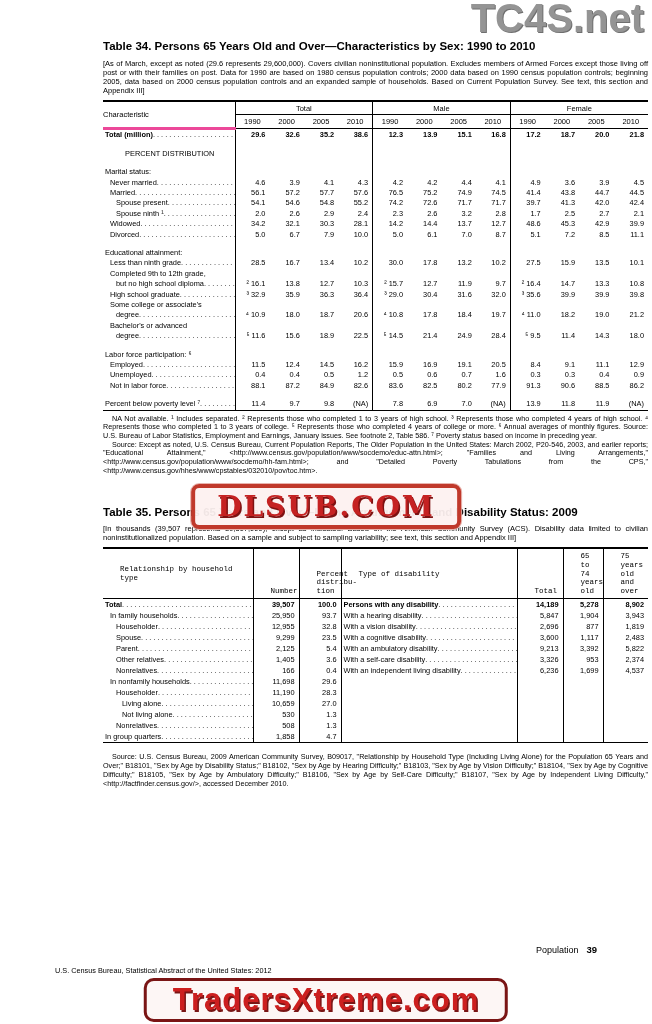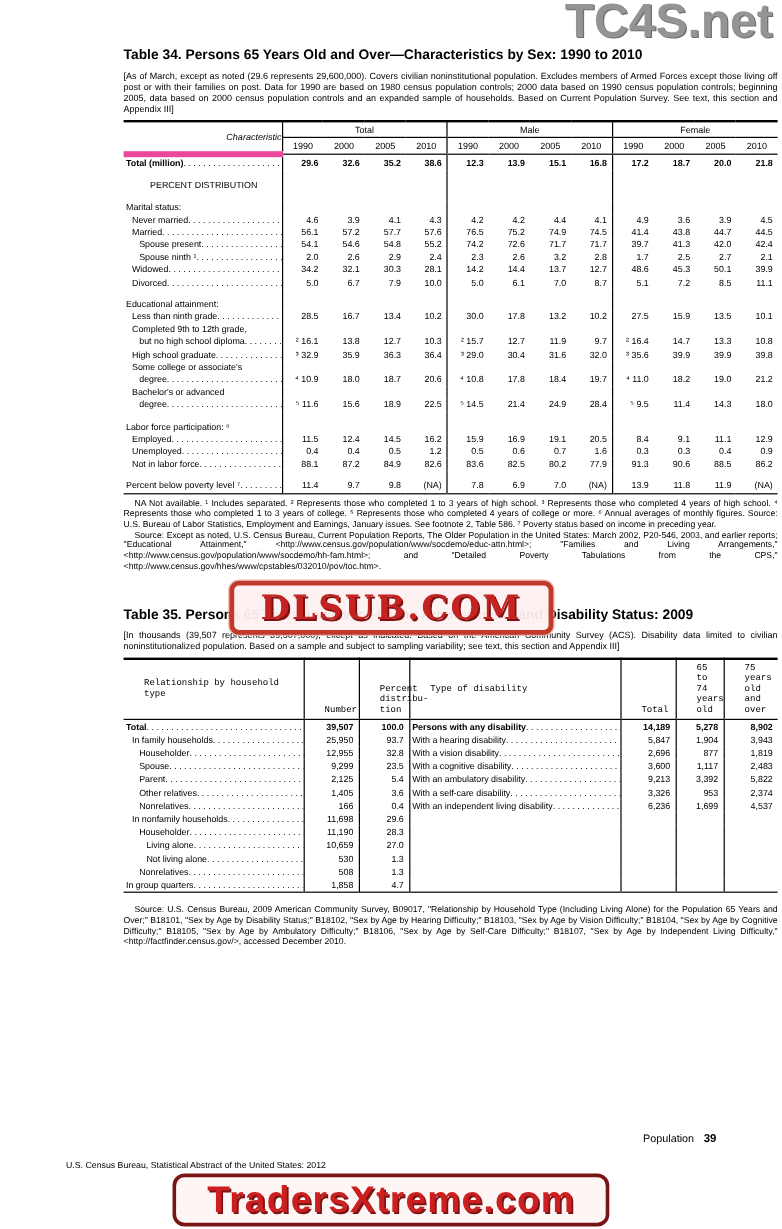--- a/index.html
+++ b/index.html
@@ -13,21 +13,21 @@
 
   .tbl-title { margin-top:40px; font-size:11.5px; font-weight:bold; line-height:13.5px; }
   .tbl-note  { margin-top:5px; font-size:7.5px; line-height:9.2px; text-align:justify; }
 
   table { border-collapse:collapse; table-layout:fixed; width:100%; }
   .gs { border-left:1px solid #000; }
 
   
   .t34 { margin-top:5px; border-top:2px solid #000; border-bottom:1px solid #000; }
   .t34 th { font-weight:normal; font-size:7.5px; line-height:9px; }
-  .t34 thead .ch  { border-bottom:5px solid #ec4899; text-align:right;font-style:italic; }
+  .t34 thead .ch  { border-bottom:3px solid #ec4899; text-align:left; }
   .t34 thead .grp { border-bottom:1px solid #000; text-align:center; padding:2px 0 1px; }
   .t34 thead .yr  { border-bottom:1px solid #000; text-align:center; padding:2px 0; }
   .t34 td { font-size:7.4px; line-height:10.4px; height:10.4px; vertical-align:bottom; padding:0; }
   .t34 td.num { text-align:right; padding-right:4px; }
   .t34 tr.sp td { height:8px; }
 
   
   .t35 { margin-top:5px; border-top:2px solid #000; border-bottom:1px solid #000; }
   .t35 th { font-weight:normal; font-size:7.5px; line-height:8.6px; border-bottom:1px solid #000;
             text-align:left; vertical-align:middle; white-space:pre-line; padding:3px 17px;font-family:Liberation Mono, monospace; }
@@ -297,21 +297,21 @@
             <td class="num gs">34.2</td>
             <td class="num">32.1</td>
             <td class="num">30.3</td>
             <td class="num">28.1</td>
             <td class="num gs">14.2</td>
             <td class="num">14.4</td>
             <td class="num">13.7</td>
             <td class="num">12.7</td>
             <td class="num gs">48.6</td>
             <td class="num">45.3</td>
-            <td class="num">50.1</td>
+            <td class="num">42.9</td>
             <td class="num">39.9</td>
           </tr>
           <tr>
             <td class="lbl">
               <div class="lwrap">
                 <span class="txt ind1">Divorced</span>
                 <span class="leader"></span>
               </div>
             </td>
             <td class="num gs">5.0</td>

